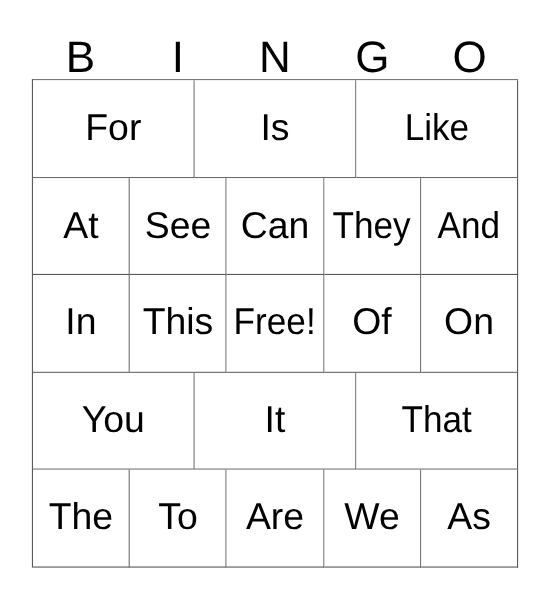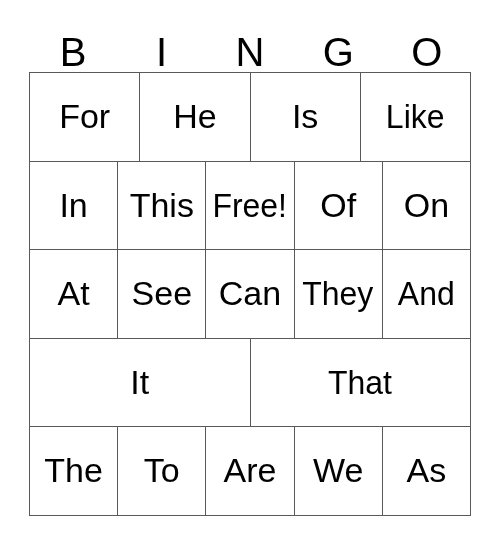--- a/index.html
+++ b/index.html
@@ -106,27 +106,42 @@
     </div>
   </div>
 
   <div class="grid">
 
     <div class="grid-row">
       <div class="cell">
         <span>For</span>
       </div>
       <div class="cell">
-        <span>He</span>
-      </div>
-      <div class="cell">
         <span>Is</span>
       </div>
       <div class="cell long">
         <span>Like</span>
+      </div>
+    </div>
+
+    <div class="grid-row">
+      <div class="cell">
+        <span>At</span>
+      </div>
+      <div class="cell">
+        <span>See</span>
+      </div>
+      <div class="cell">
+        <span>Can</span>
+      </div>
+      <div class="cell long">
+        <span>They</span>
+      </div>
+      <div class="cell long">
+        <span>And</span>
       </div>
     </div>
 
     <div class="grid-row">
       <div class="cell">
         <span>In</span>
       </div>
       <div class="cell">
         <span>This</span>
       </div>
@@ -136,37 +151,22 @@
       <div class="cell">
         <span>Of</span>
       </div>
       <div class="cell">
         <span>On</span>
       </div>
     </div>
 
     <div class="grid-row">
       <div class="cell">
-        <span>At</span>
+        <span>You</span>
       </div>
-      <div class="cell">
-        <span>See</span>
-      </div>
-      <div class="cell">
-        <span>Can</span>
-      </div>
-      <div class="cell long">
-        <span>They</span>
-      </div>
-      <div class="cell long">
-        <span>And</span>
-      </div>
-    </div>
-
-    <div class="grid-row">
       <div class="cell">
         <span>It</span>
       </div>
       <div class="cell long">
         <span>That</span>
       </div>
     </div>
 
     <div class="grid-row">
       <div class="cell">

